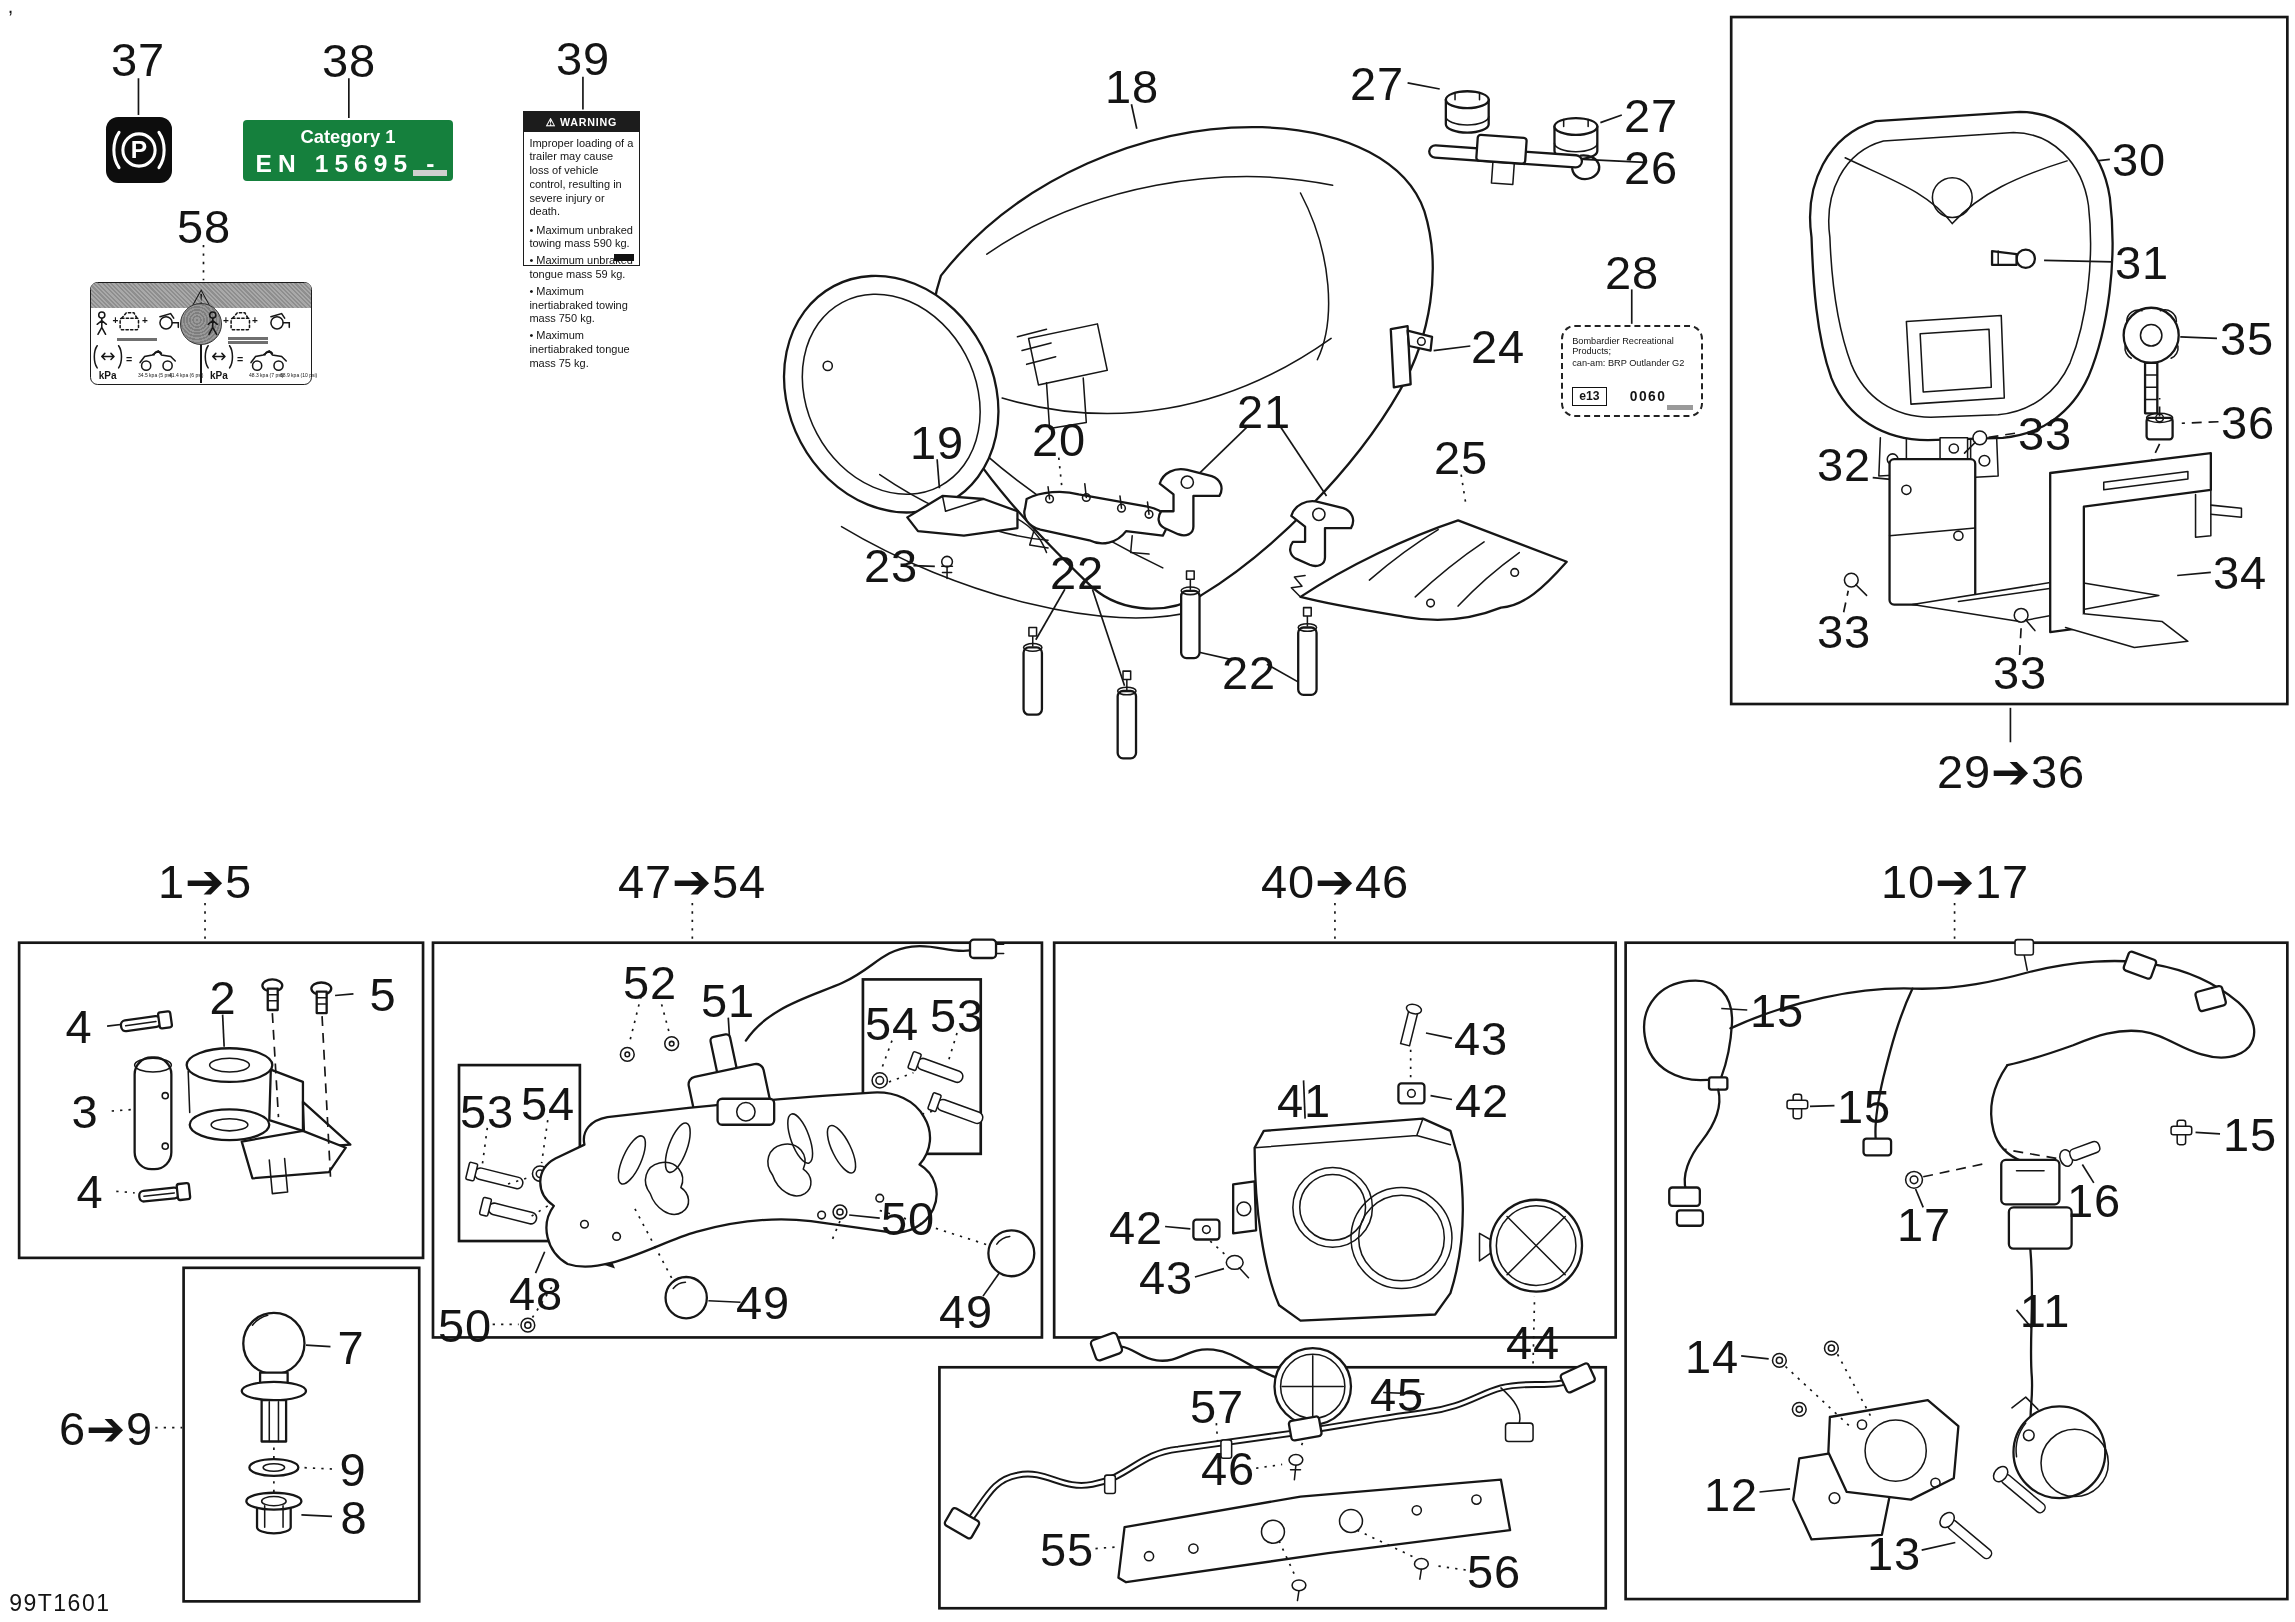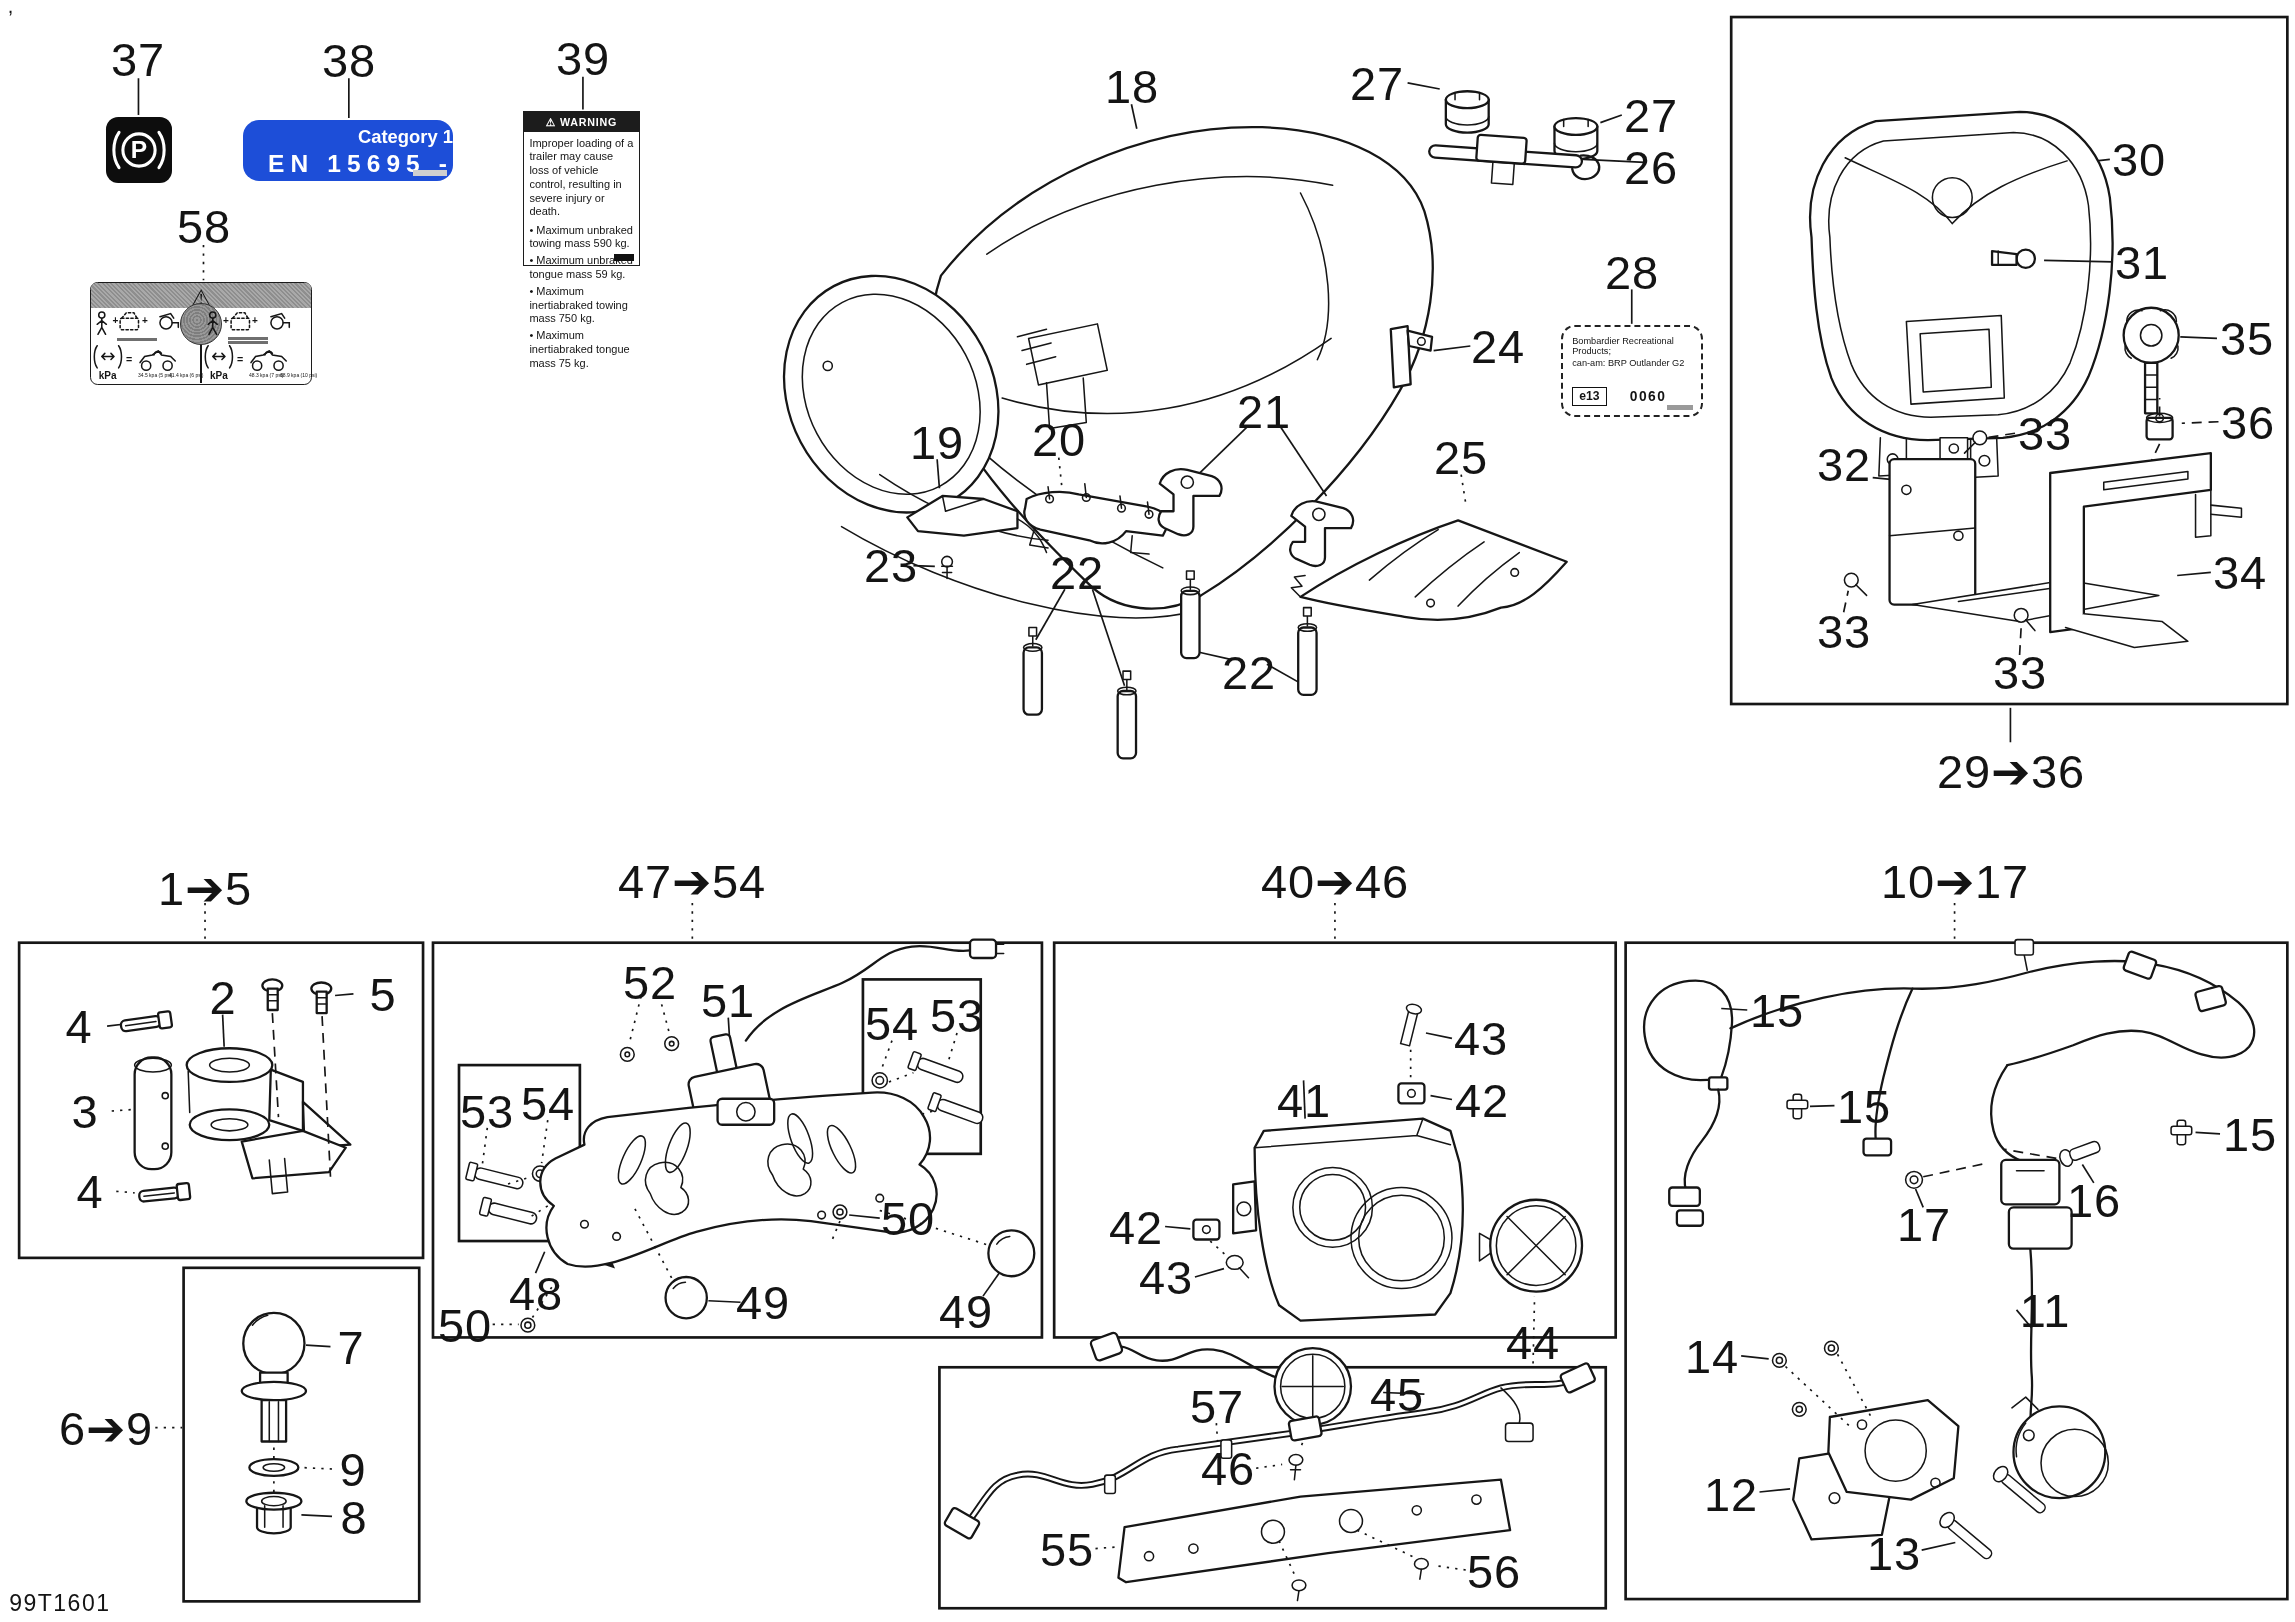--- a/index.html
+++ b/index.html
@@ -16,21 +16,21 @@
   .s2{stroke:#161616;stroke-width:2;fill:none;stroke-linecap:round;stroke-linejoin:round;}
   .s2f{stroke:#161616;stroke-width:2;fill:#ffffff;stroke-linecap:round;stroke-linejoin:round;}
   .box{stroke:#161616;stroke-width:3.5;fill:none;}
   .ld{stroke:#161616;stroke-width:2.2;fill:none;}
   .dsh{stroke-dasharray:13 9;}
   .dtt{stroke-dasharray:3 8;}
   .ah{fill:#161616;stroke:none;}
   
   .decal{position:absolute;box-sizing:border-box;}
   .d-park{background:#0d0d0d;border-radius:12.2px;}
-  .d-cat{background:#1d4ed8;border-radius:16px;color:#fff;text-align:right;padding-top:6.1px;}
+  .d-cat{background:#15803d;border-radius:4px;color:#fff;text-align:center;padding-top:6.1px;}
   .d-cat .l1{font-size:18.4px;font-weight:700;}
   .d-cat .l2{font-size:24.5px;font-weight:700;letter-spacing:6.1px;margin-top:1.5px;}
   .d-cat .codebar{position:absolute;right:6.1px;bottom:4.6px;width:34px;height:6.9px;background:#cfcfcf;}
   .d-warn{background:#fff;border:1.9px solid #1c1c1c;}
   .d-warn .hdr{height:20px;background:#1c1c1c;color:#fff;font-size:10.7px;font-weight:700;
                text-align:center;line-height:20px;letter-spacing:0.8px;}
   .d-warn .bd{padding:4.6px 5.4px 3.1px 5.4px;font-size:11px;line-height:1.25;}
   .d-warn .intro{margin-bottom:4.6px;}
   .w-li{margin-bottom:3.1px;}
   .w-li::before{content:"• ";}
@@ -789,21 +789,21 @@
       <div class="callout" style="left: 2139px; top: 159px;">30</div>
       <div class="callout" style="left: 2142px; top: 262px;">31</div>
       <div class="callout" style="left: 2247px; top: 338px;">35</div>
       <div class="callout" style="left: 2248px; top: 422px;">36</div>
       <div class="callout" style="left: 2045px; top: 433px;">33</div>
       <div class="callout" style="left: 1844px; top: 464px;">32</div>
       <div class="callout" style="left: 2240px; top: 572px;">34</div>
       <div class="callout" style="left: 1844px; top: 631px;">33</div>
       <div class="callout" style="left: 2020px; top: 672px;">33</div>
       <div class="callout" style="left: 2011px; top: 771px;">29➔36</div>
-      <div class="callout" style="left: 205px; top: 881px; margin-top: 7px;">1➔5</div>
+      <div class="callout" style="left: 205px; top: 881px;">1➔5</div>
       <div class="callout" style="left: 692px; top: 881px;">47➔54</div>
       <div class="callout" style="left: 1335px; top: 881px;">40➔46</div>
       <div class="callout" style="left: 1955px; top: 881px;">10➔17</div>
       <div class="callout" style="left: 106px; top: 1428px;">6➔9</div>
       <div class="callout" style="left: 79px; top: 1026px;">4</div>
       <div class="callout" style="left: 223px; top: 997px;">2</div>
       <div class="callout" style="left: 383px; top: 994px;">5</div>
       <div class="callout" style="left: 85px; top: 1111px;">3</div>
       <div class="callout" style="left: 90px; top: 1191px;">4</div>
       <div class="callout" style="left: 351px; top: 1347px;">7</div>

